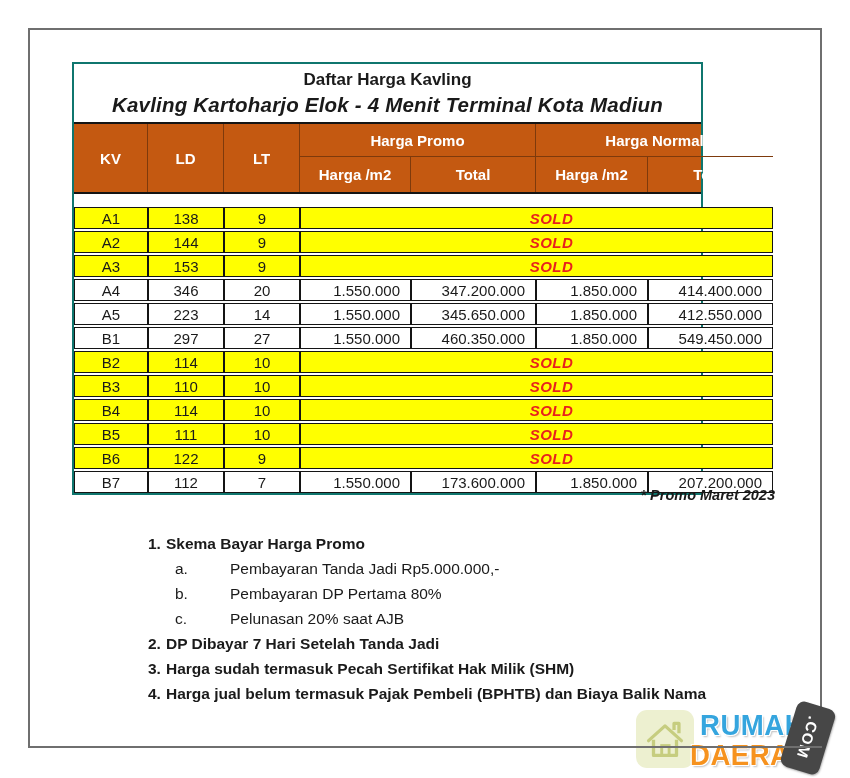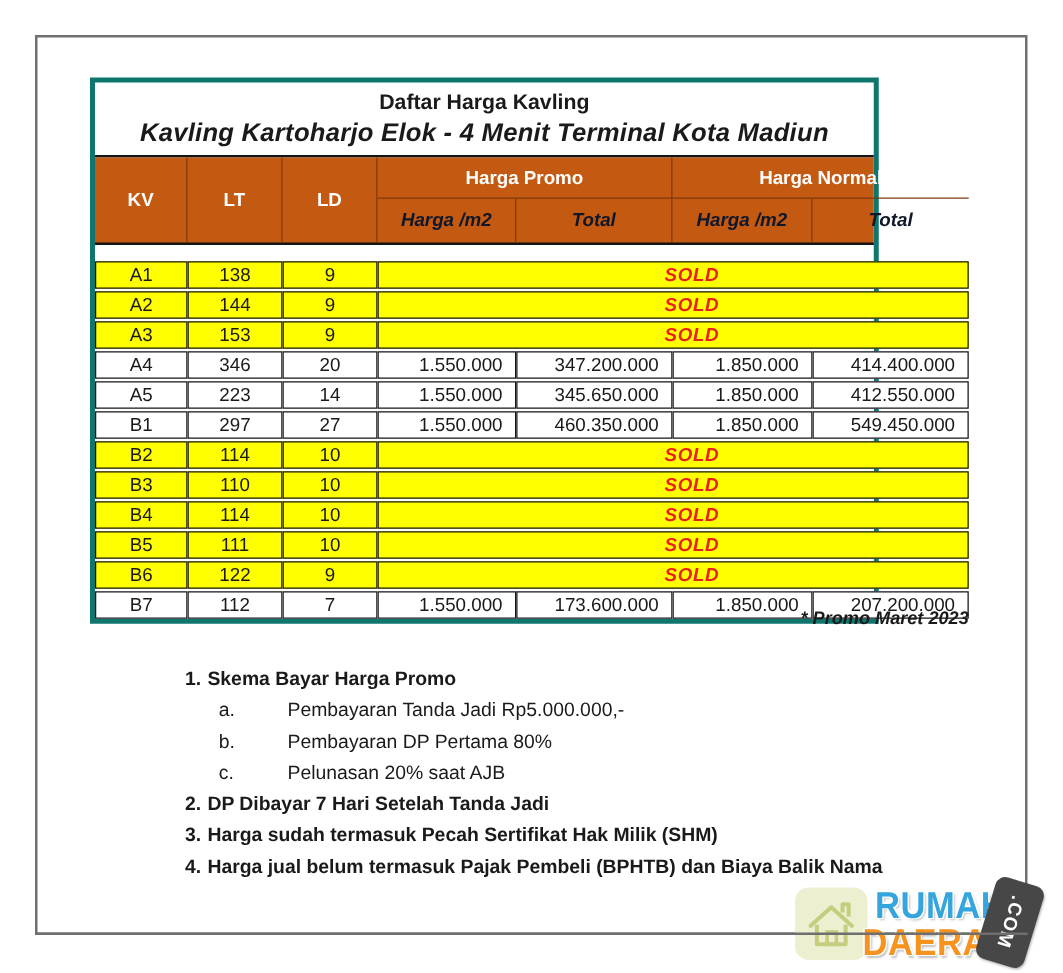--- a/index.html
+++ b/index.html
@@ -16,21 +16,21 @@
     border:2px solid #6f6f6f;
   }
   .frame-bottom-overlay {
     position:absolute; left:28px; top:746px;
     width:794px; height:2px; background:#6f6f6f; z-index:3;
   }
 
   
   .price-table {
     position:absolute; left:72px; top:62px; width:631px;
-    border:4px solid #0f766e; box-sizing:border-box; background:#fff; z-index:2;
+    border:2px solid #0f766e; box-sizing:border-box; background:#fff; z-index:2;
   }
   .title-block {
     height:58px; border-bottom:2px solid #141414;
     display:flex; flex-direction:column; justify-content:center; align-items:center; gap:3px;
   }
   .title-line1 { font-size:17px; font-weight:bold; }
   .title-line2 { font-size:20.5px; font-weight:bold; font-style:italic; letter-spacing:0.2px; }
 
   .header-grid {
     display:grid;
@@ -40,21 +40,21 @@
     border-bottom:2px solid #141414;
   }
   .hcell {
     display:flex; align-items:center; justify-content:center;
     color:#ffffff; font-weight:bold; font-size:15px;
     border-right:1px solid #7e3a0c; border-bottom:1px solid #7e3a0c;
     box-sizing:border-box;
   }
   .hcell.rowspan { grid-row:1 / 3; border-bottom:none; }
   .hcell.last-col { border-right:none; }
-  .hcell.subrow { border-bottom:none; color:#0f172a;font-style:italic; }
+  .hcell.subrow { border-bottom:none; color:#ffffff; }
 
   .data-rows { background:#ffffff; }
   .data-row {
     display:grid;
     grid-template-columns:74px 76px 76px 111px 125px 112px 125px;
     margin-top:13px;
   }
   .data-row + .data-row { margin-top:2px; }
   .cell {
     height:22px; box-sizing:border-box;
@@ -116,22 +116,22 @@
 <div class="frame"></div>
 
 <div class="price-table">
   <div class="title-block">
     <div class="title-line1">Daftar Harga Kavling</div>
     <div class="title-line2">Kavling Kartoharjo Elok - 4 Menit Terminal Kota Madiun</div>
   </div>
 
   <div class="header-grid">
     <div class="hcell rowspan">KV</div>
+    <div class="hcell rowspan">LD</div>
     <div class="hcell rowspan">LT</div>
-    <div class="hcell rowspan">LD</div>
     <div class="hcell" style="grid-column:4/6">Harga Promo</div>
     <div class="hcell last-col" style="grid-column:6/8">Harga Normal</div>
     <div class="hcell subrow" style="grid-column:4">Harga /m2</div>
     <div class="hcell subrow" style="grid-column:5">Total</div>
     <div class="hcell subrow" style="grid-column:6">Harga /m2</div>
     <div class="hcell subrow last-col" style="grid-column:7">Total</div>
   </div>
 
   <div class="data-rows" id="data-rows">
       <div class="data-row sold-row">

